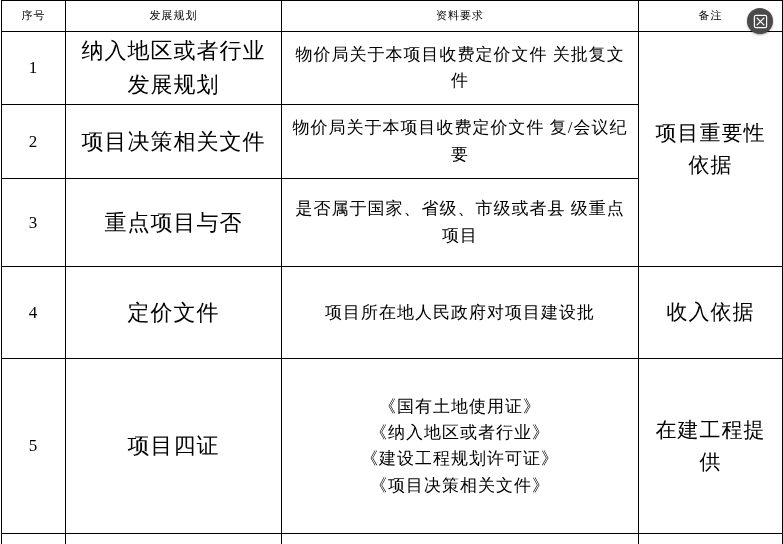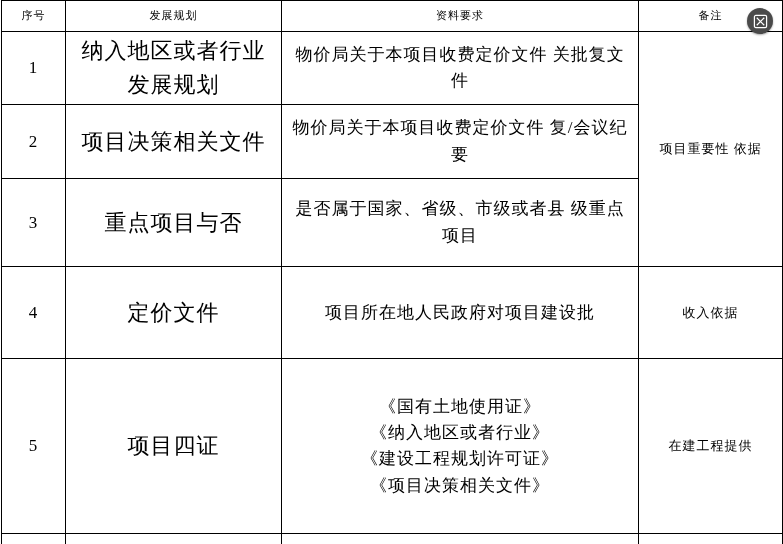--- a/index.html
+++ b/index.html
@@ -49,21 +49,21 @@
     font-size: 17px;
     letter-spacing: 0;
   }
   td.col-name {
     font-size: 22px;
   }
   td.col-req {
     font-size: 17px;
   }
   td.col-note {
-    font-size: 13px;
+    font-size: 21px;
   }
   .red {
     color: #ff0000;
   }
   .req-lines .ln {
     display: block;
   }
   
   col.c1 { width: 64px; }
   col.c2 { width: 216px; }

